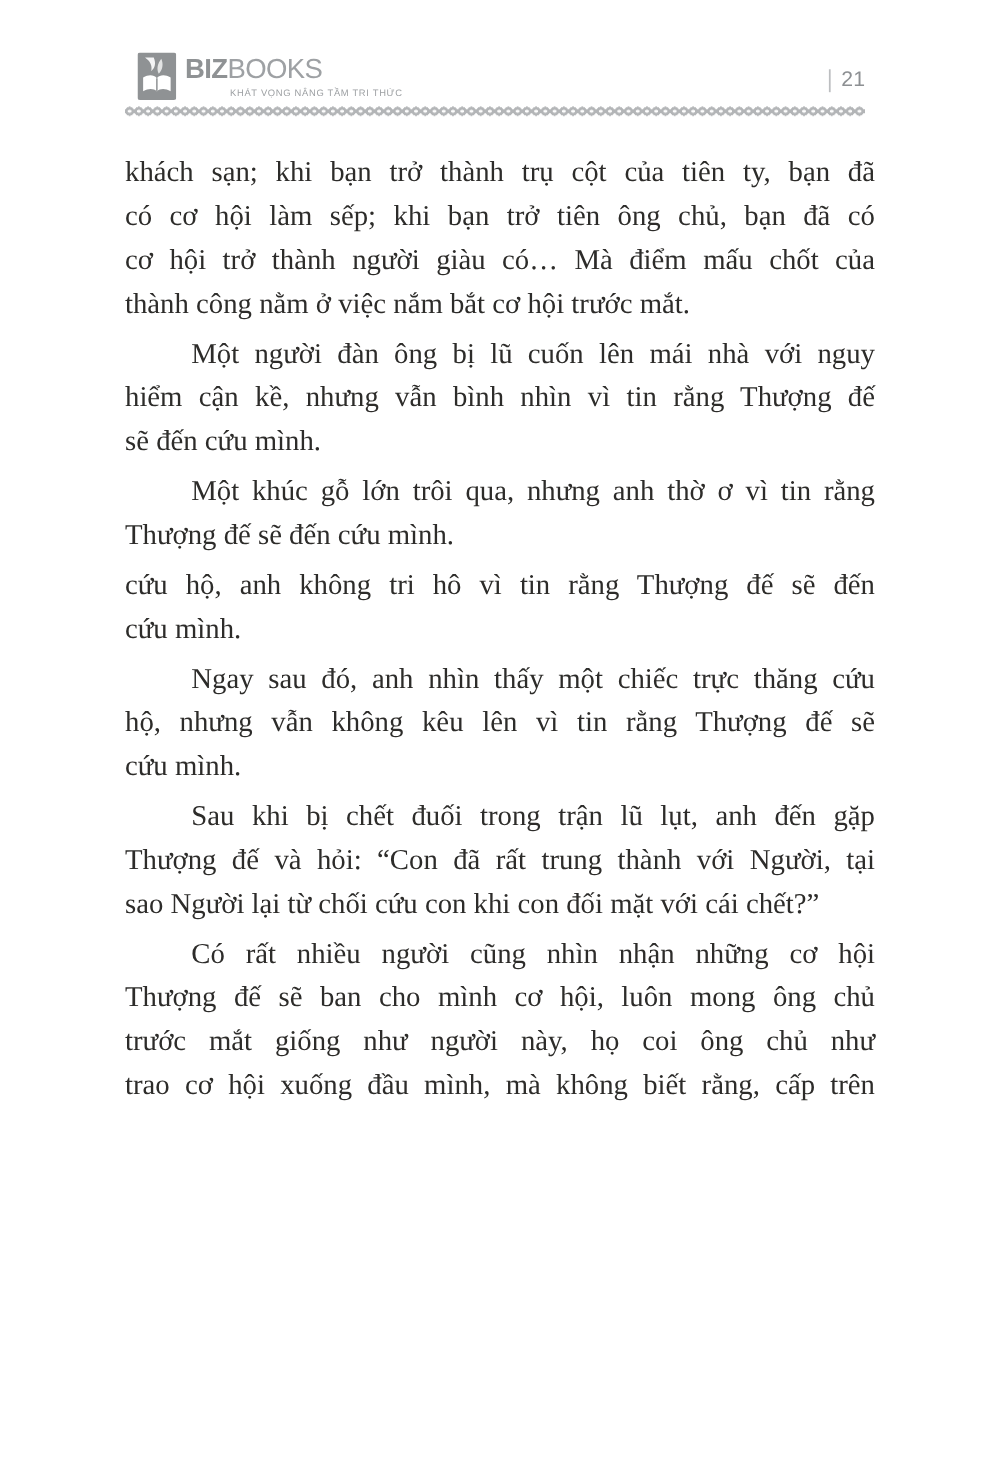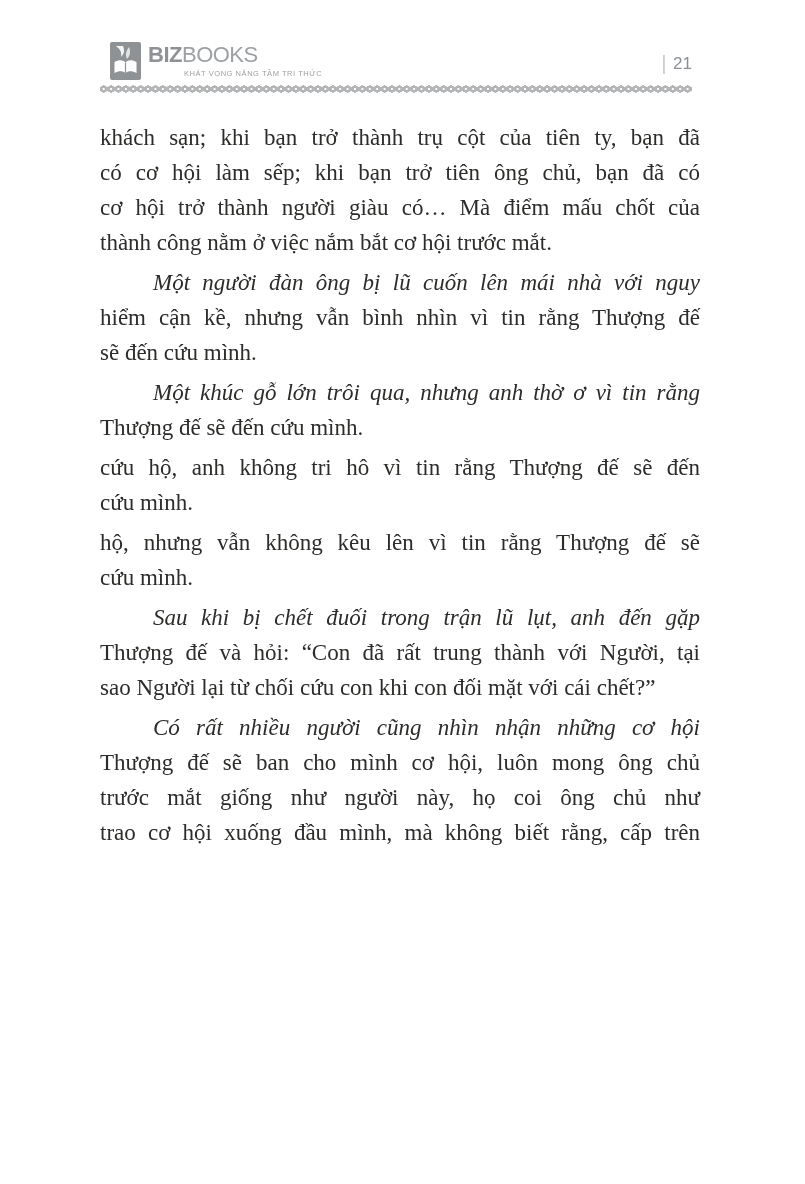--- a/index.html
+++ b/index.html
@@ -49,21 +49,21 @@
     font-size:23px;line-height:35px;color:#2d2c2a;
   }
   .para{margin:0 0 5px 0;}
   .para:last-child{margin-bottom:0;}
   .line{
     text-align:justify;
     text-align-last:justify;
     -moz-text-align-last:justify;
   }
   .line.last{text-align-last:left;-moz-text-align-last:left;}
-  .line.indent{text-indent:53px;font-style:italic;}
+  .line.indent{text-indent:53px;}
 </style>
 </head>
 <body>
 
 <div class="page">
 
   <div class="logo">
     <span class="logo-mark">
       <svg width="31" height="38" viewBox="0 0 31 38" xmlns="http://www.w3.org/2000/svg">
         <rect x="0" y="0" width="31" height="38" rx="2" fill="#8f9294"></rect>
@@ -100,20 +100,21 @@
       </div>
       <div class="para">
         <div class="line indent">Một khúc gỗ lớn trôi qua, nhưng anh thờ ơ vì tin rằng</div>
         <div class="line last">Thượng đế sẽ đến cứu mình.</div>
       </div>
       <div class="para">
         <div class="line">cứu hộ, anh không tri hô vì tin rằng Thượng đế sẽ đến</div>
         <div class="line last">cứu mình.</div>
       </div>
       <div class="para">
+        <div class="line indent">Ngay sau đó, anh nhìn thấy một chiếc trực thăng cứu</div>
         <div class="line">hộ, nhưng vẫn không kêu lên vì tin rằng Thượng đế sẽ</div>
         <div class="line last">cứu mình.</div>
       </div>
       <div class="para">
         <div class="line indent">Sau khi bị chết đuối trong trận lũ lụt, anh đến gặp</div>
         <div class="line">Thượng đế và hỏi: “Con đã rất trung thành với Người, tại</div>
         <div class="line last">sao Người lại từ chối cứu con khi con đối mặt với cái chết?”</div>
       </div>
       <div class="para">
         <div class="line indent">Có rất nhiều người cũng nhìn nhận những cơ hội</div>

